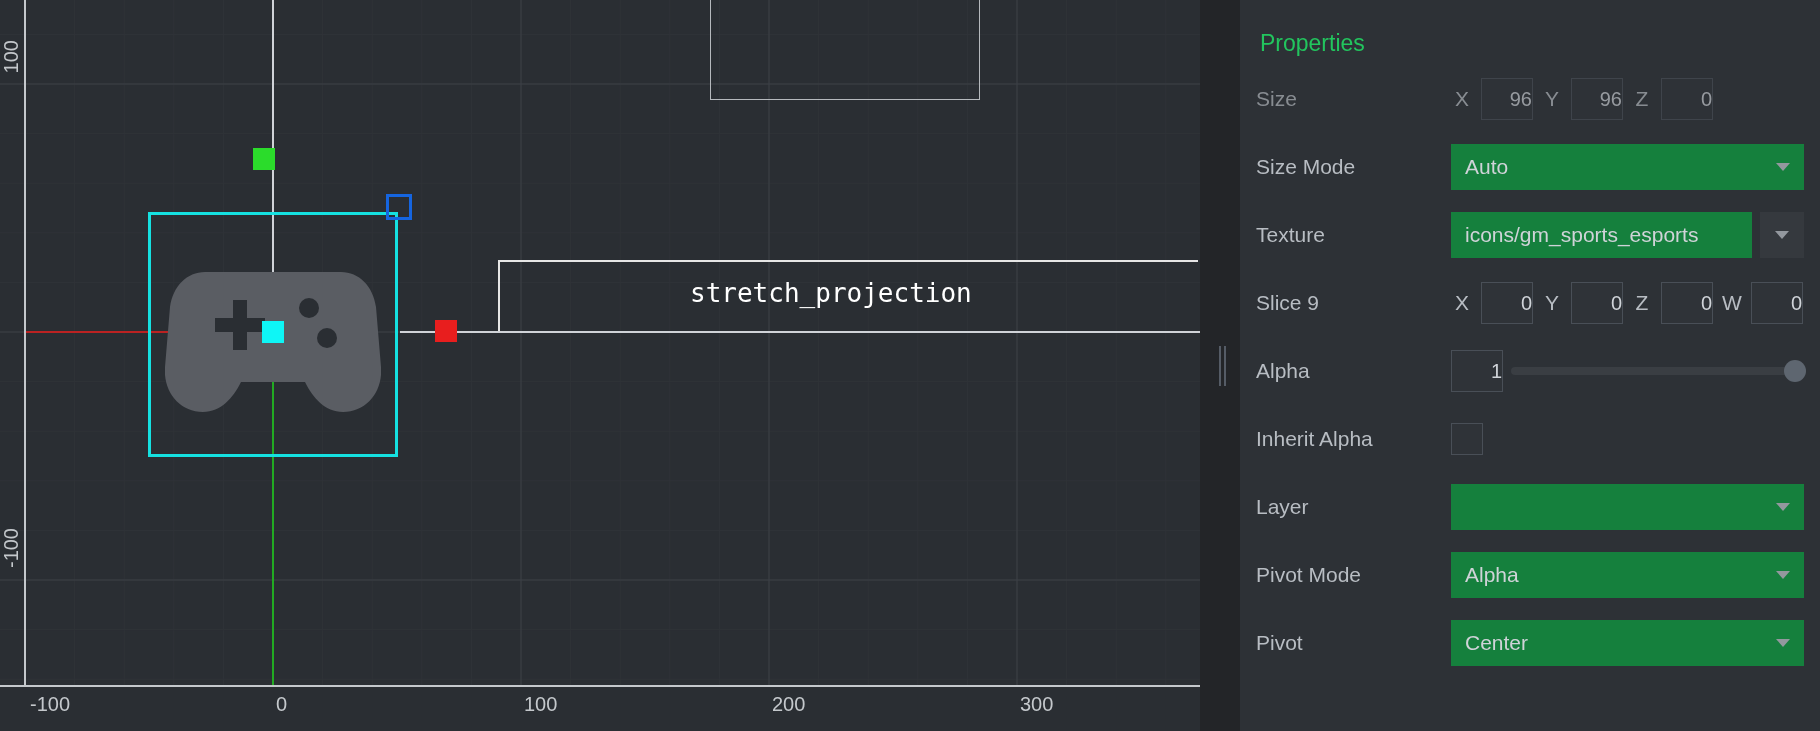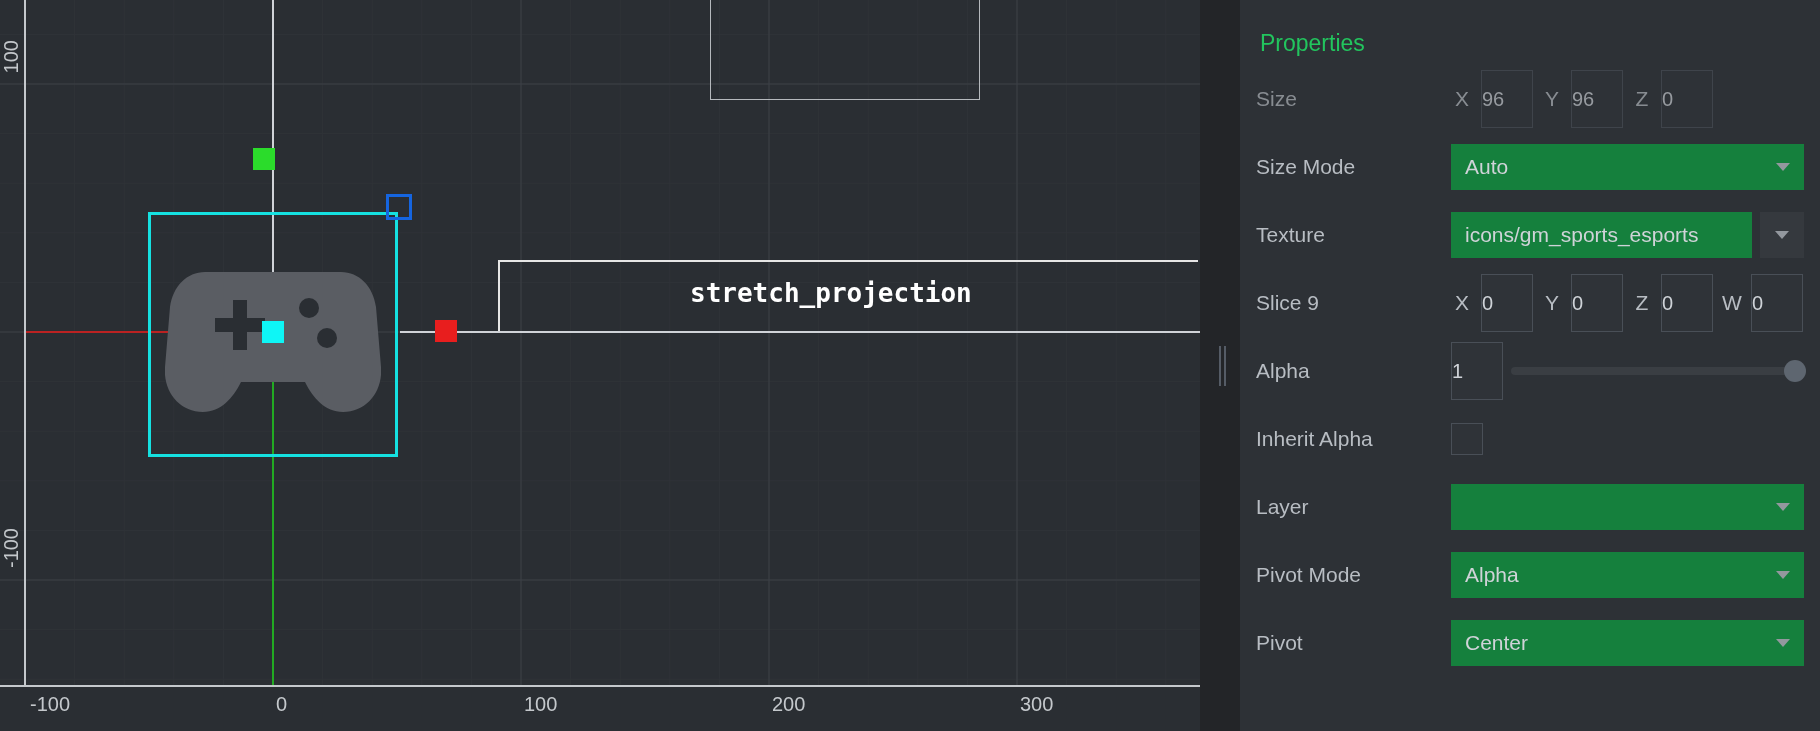--- a/index.html
+++ b/index.html
@@ -102,21 +102,21 @@
   }
   .proj-line.v {
     width: 2px;
     height: auto;
   }
 
   .proj-label {
     position: absolute;
     font-family: ui-monospace, Menlo, Consolas, monospace;
     font-size: 26px;
-    font-weight: 700;
+    font-weight: 400;
     color: #fff;
     white-space: nowrap;
   }
 
   .controller-icon {
     position: absolute;
   }
 
   .divider {
     width: 40px; height: 731px;
@@ -184,25 +184,25 @@
   }
   .caret-box {
     width: 44px; height: 46px;
     background: #35393e;
     display:flex;align-items:center;justify-content:center;
     cursor:pointer;
   }
 
   .ninput {
     width: 52px;
-    height: 58px;
+    height: 42px;
     background: #2f3338;
     border: 1px solid #494f57;
     color: #cfd3d8;
-    text-align:left;
+    text-align:right;
     font-size: 20px;
   }
   .vec-lab {
     color:#b8bdc3;
     width: 22px;
     text-align:center;
   }
 
   .color-chip {
     width: 22px; height: 22px;

